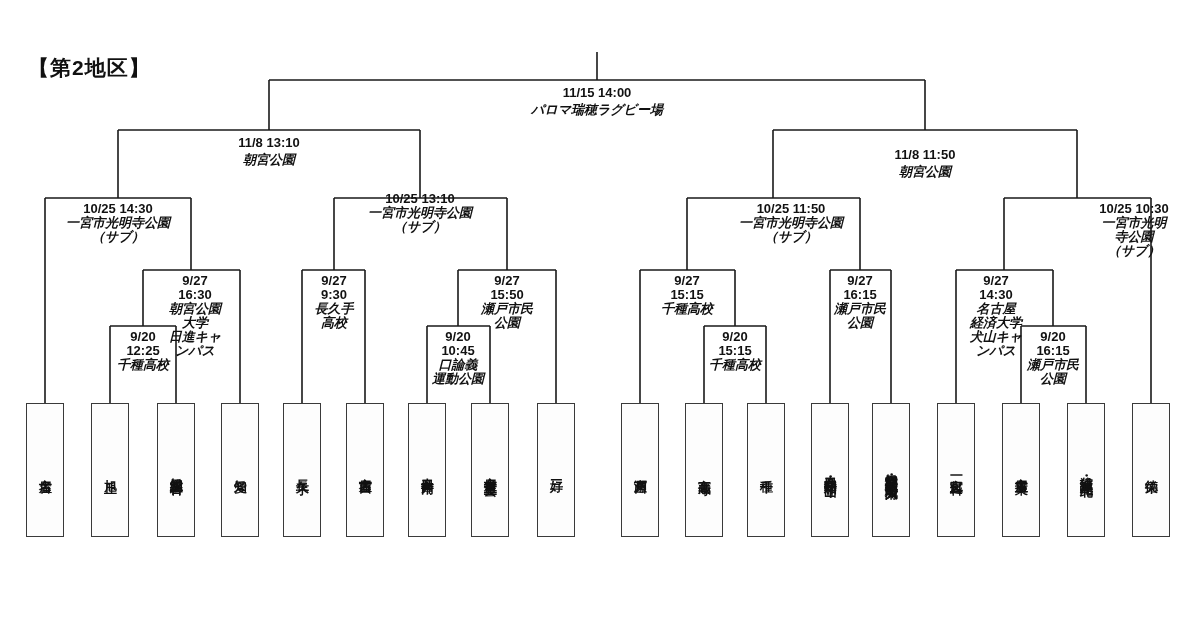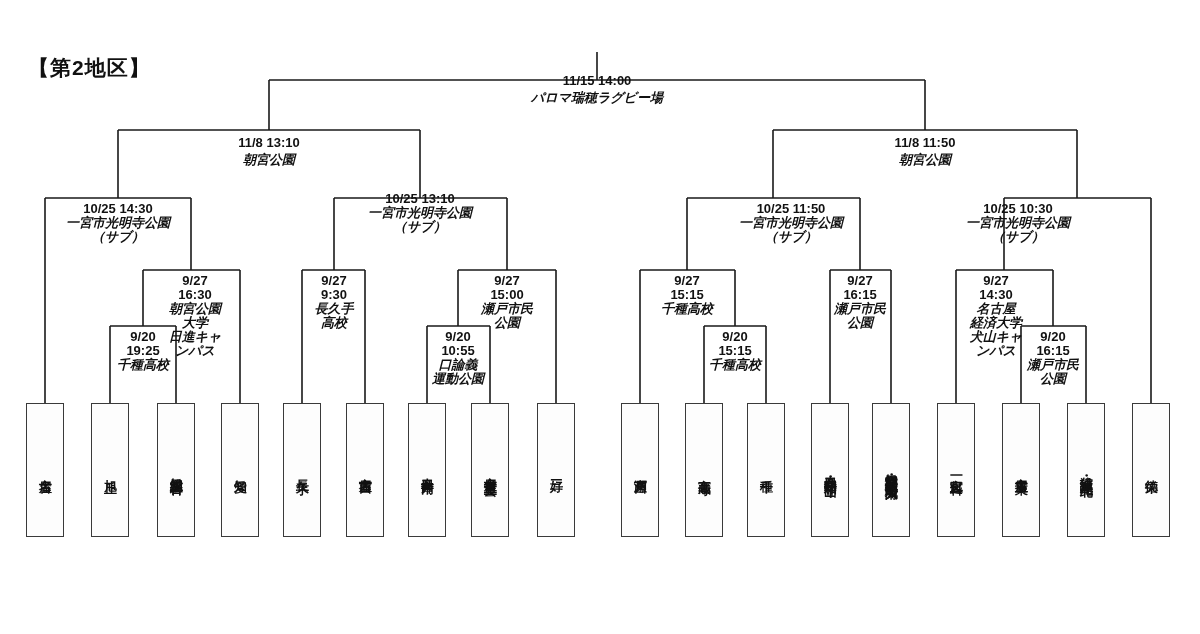--- a/index.html
+++ b/index.html
@@ -54,50 +54,50 @@
       M334 198 H507 M420 198 V130
       M687 198 H860 M773 198 V130
       M1004 198 H1151 M1077 198 V130
       M118 130 H420 M269 130 V80
       M773 130 H1077 M925 130 V80
       M269 80 H925 M597 80 V52"></path>
   </svg>
 
   <div class="district-title">【第2地区】</div>
 
-  <div class="match big" style="left:597px;top:72px">
+  <div class="match big" style="left:597px;top:84px">
     <div><span>11/15</span> <span>14:00</span></div>
     <div class="venue">パロマ瑞穂ラグビー場</div>
   </div>
 
   <div class="match big" style="left:269px;top:134px">
     <div><span>11/8</span> <span>13:10</span></div>
     <div class="venue">朝宮公園</div>
   </div>
-  <div class="match big" style="left:925px;top:134px">
+  <div class="match big" style="left:925px;top:146px">
     <div><span>11/8</span> <span>11:50</span></div>
     <div class="venue">朝宮公園</div>
   </div>
 
   <div class="match" style="left:118px;top:202px">
     <div><span>10/25</span> <span>14:30</span></div>
     <div class="venue">一宮市光明寺公園
 （サブ）</div>
   </div>
   <div class="match" style="left:420px;top:192px">
     <div><span>10/25</span> <span>13:10</span></div>
     <div class="venue">一宮市光明寺公園
 （サブ）</div>
   </div>
   <div class="match" style="left:791px;top:202px">
     <div><span>10/25</span> <span>11:50</span></div>
     <div class="venue">一宮市光明寺公園
 （サブ）</div>
   </div>
-  <div class="match" style="left:1018px;top:202px">
+  <div class="match" style="left:1134px;top:202px">
     <div><span>10/25</span> <span>10:30</span></div>
     <div class="venue">一宮市光明寺公園
 （サブ）</div>
   </div>
 
   <div class="match" style="left:195px;top:274px">
     <div>9/27</div>
     <div>16:30</div>
     <div class="venue">朝宮公園
 大学
@@ -105,21 +105,21 @@
 ンパス</div>
   </div>
   <div class="match" style="left:334px;top:274px">
     <div>9/27</div>
     <div>9:30</div>
     <div class="venue">長久手
 高校</div>
   </div>
   <div class="match" style="left:507px;top:274px">
     <div>9/27</div>
-    <div>15:00</div>
+    <div>15:50</div>
     <div class="venue">瀬戸市民
 公園</div>
   </div>
   <div class="match" style="left:687px;top:274px">
     <div>9/27</div>
     <div>15:15</div>
     <div class="venue">千種高校</div>
   </div>
   <div class="match" style="left:860px;top:274px">
     <div>9/27</div>
@@ -131,26 +131,26 @@
     <div>9/27</div>
     <div>14:30</div>
     <div class="venue">名古屋
 経済大学
 犬山キャ
 ンパス</div>
   </div>
 
   <div class="match" style="left:143px;top:330px">
     <div>9/20</div>
-    <div>19:25</div>
+    <div>12:25</div>
     <div class="venue">千種高校</div>
   </div>
   <div class="match" style="left:458px;top:330px">
     <div>9/20</div>
-    <div>10:55</div>
+    <div>10:45</div>
     <div class="venue">口論義
 運動公園</div>
   </div>
   <div class="match" style="left:735px;top:330px">
     <div>9/20</div>
     <div>15:15</div>
     <div class="venue">千種高校</div>
   </div>
   <div class="match" style="left:1053px;top:330px">
     <div>9/20</div>

